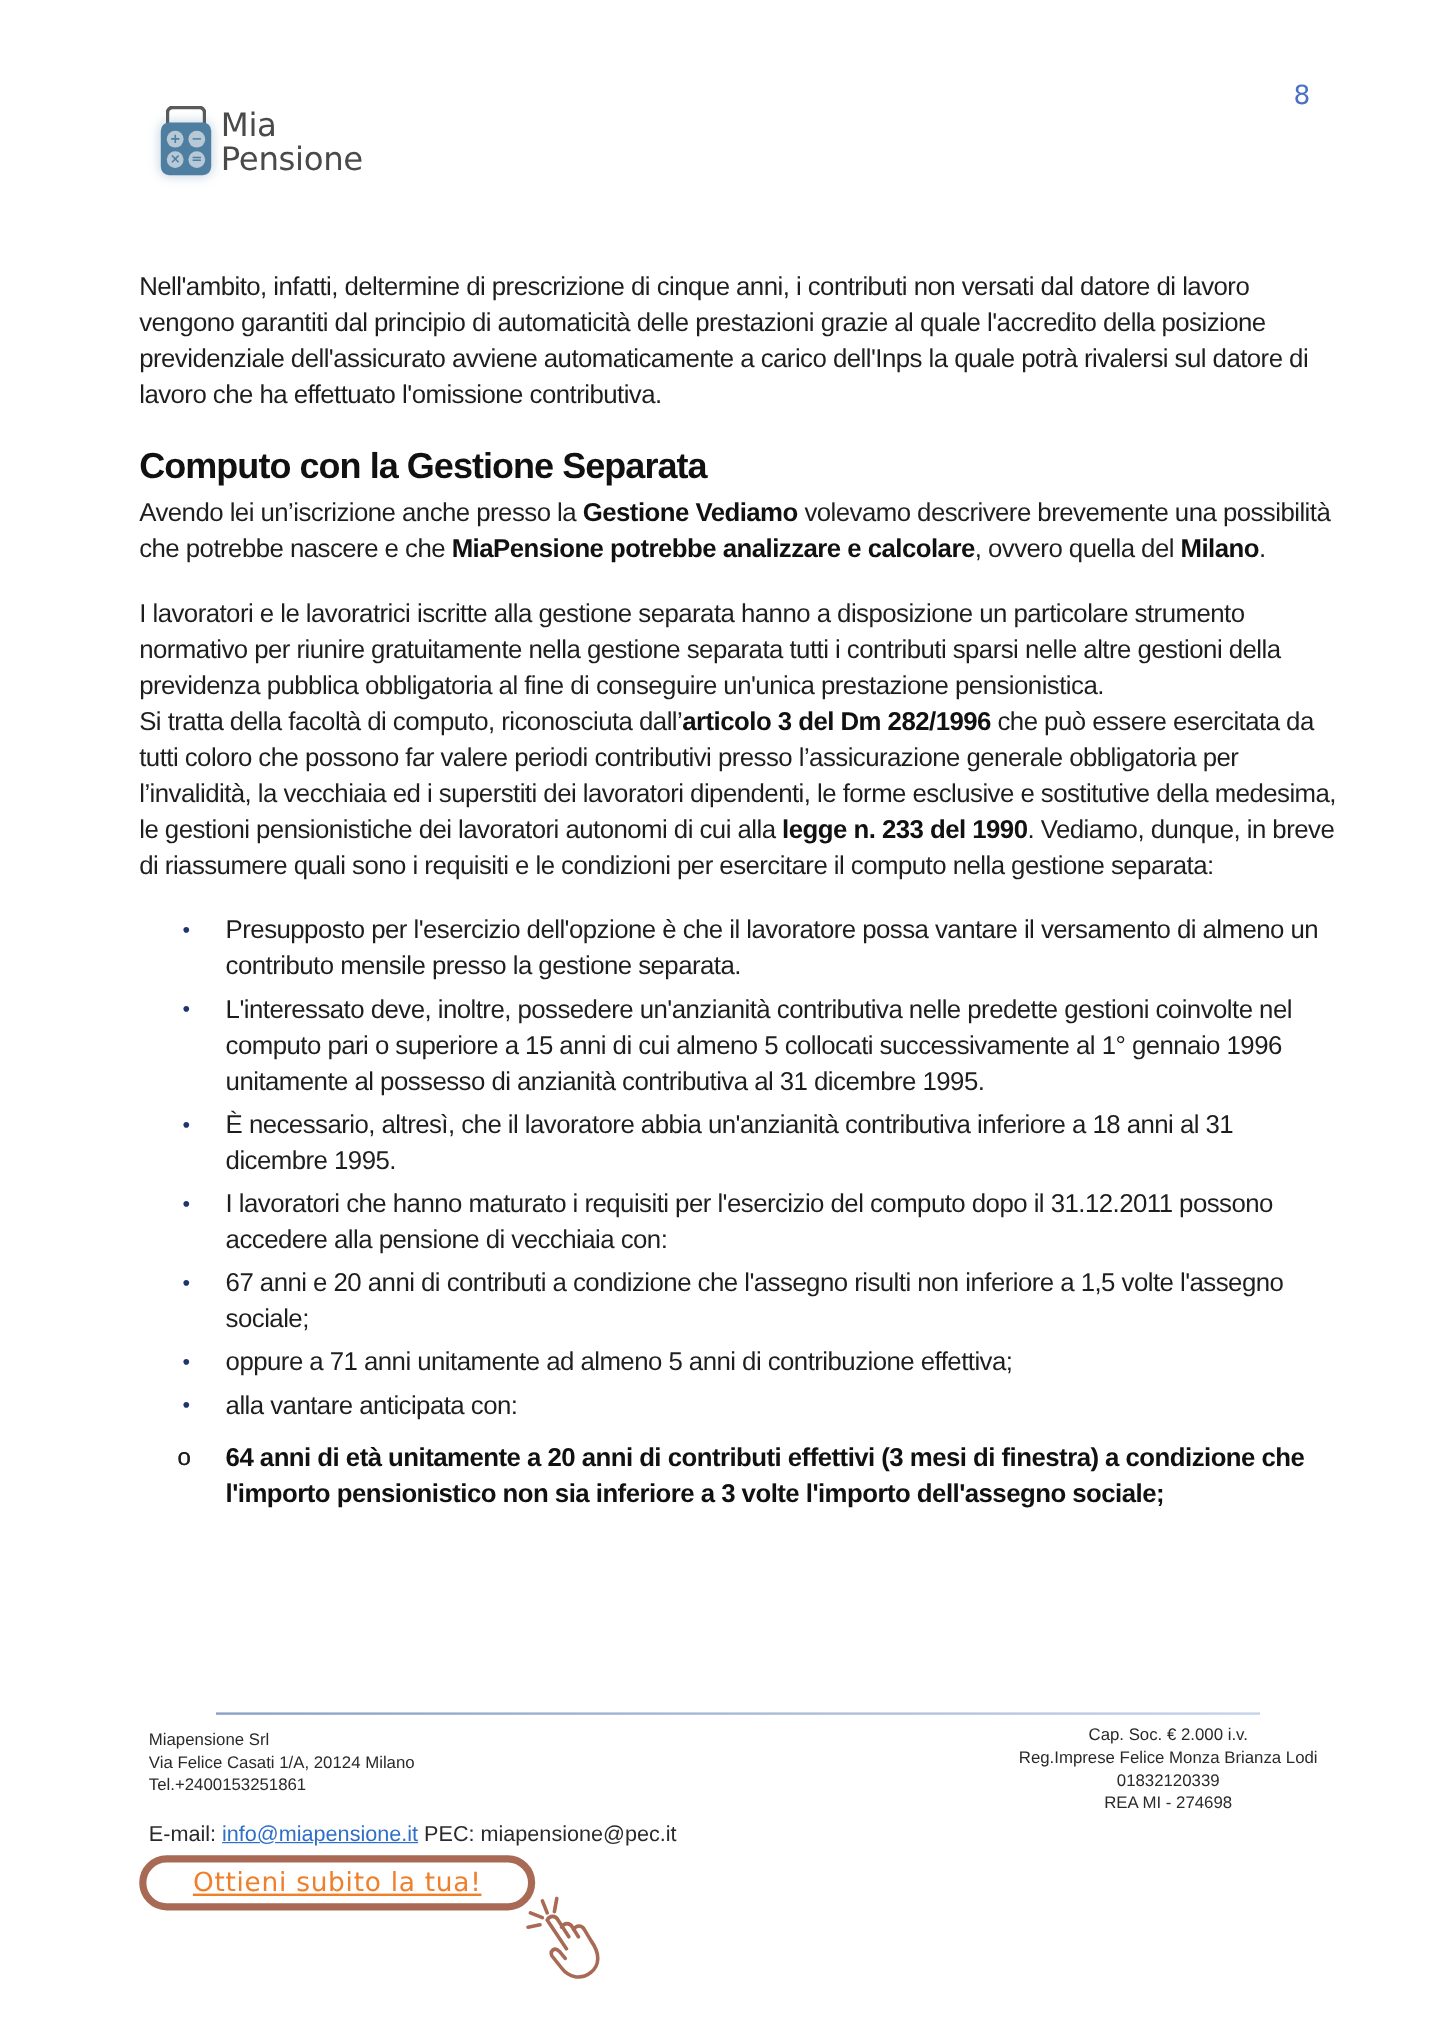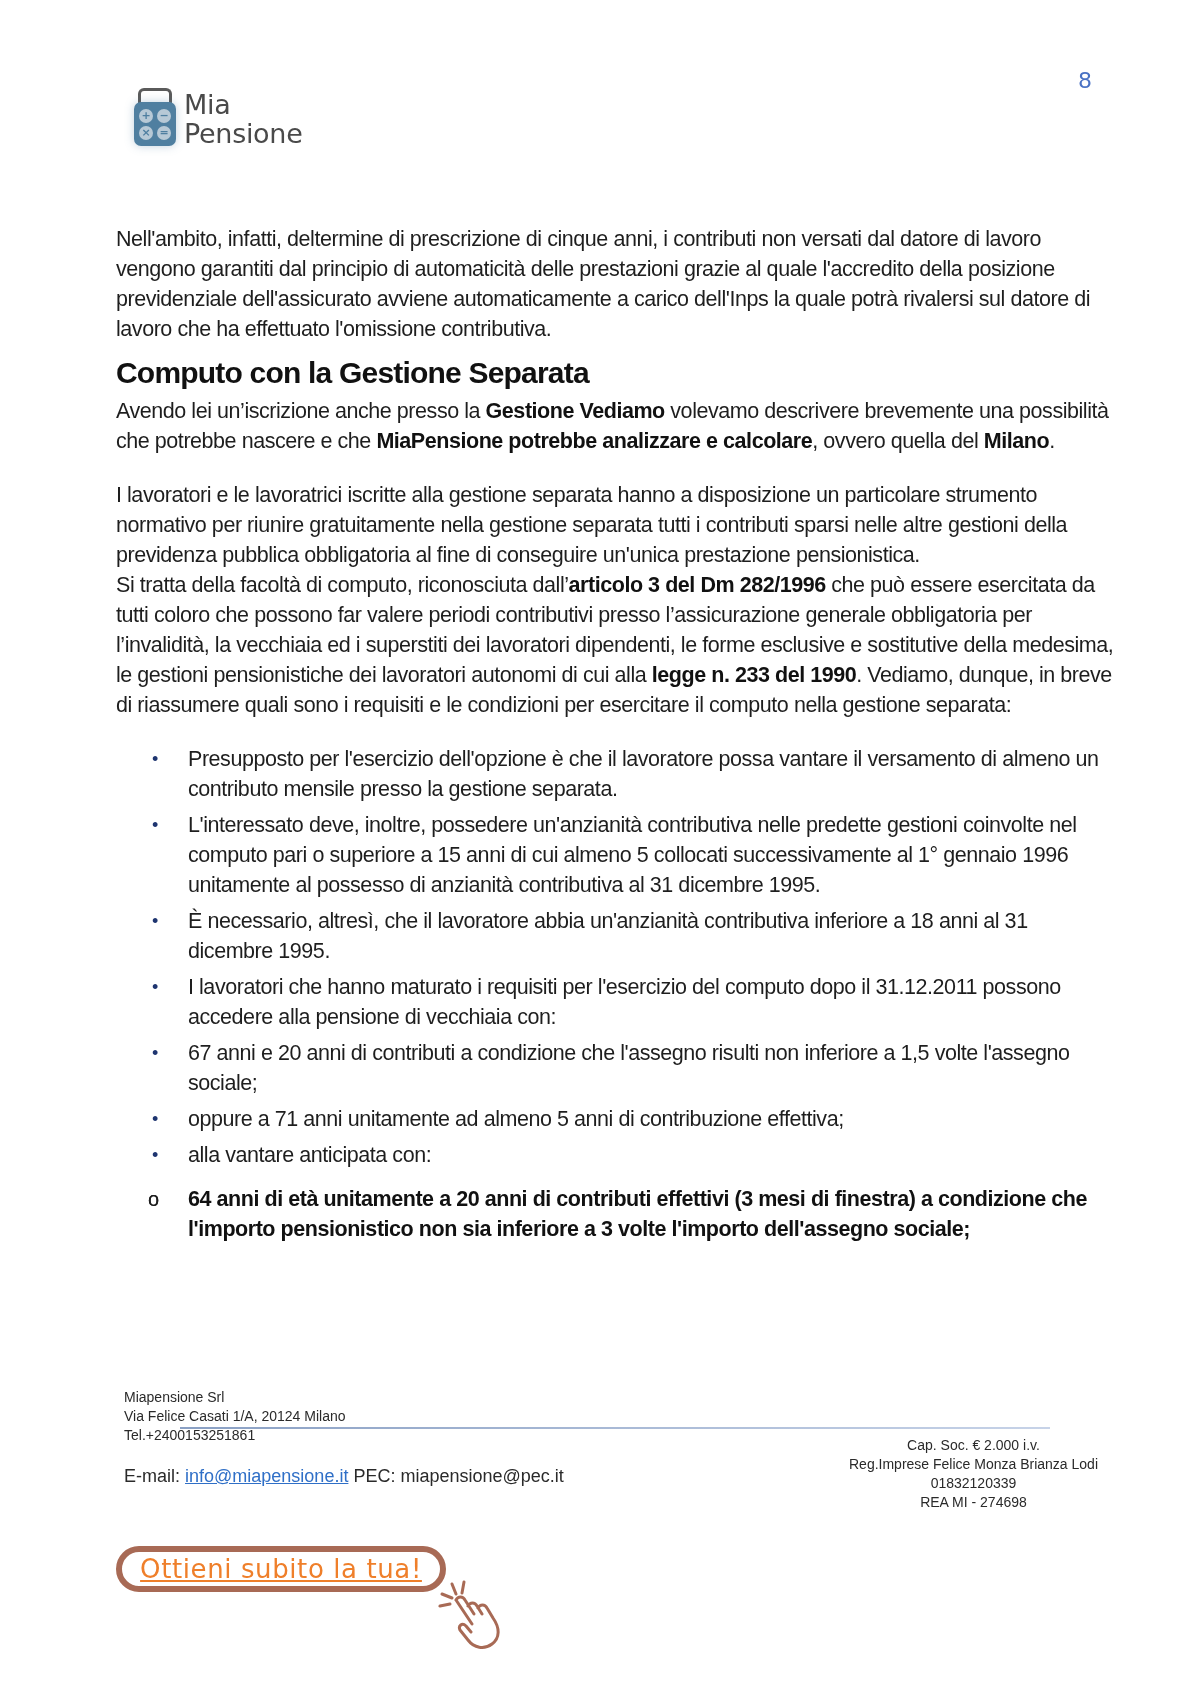--- a/index.html
+++ b/index.html
@@ -11,37 +11,37 @@
   .logo { position: absolute; left: 134px; top: 88px; display: flex; align-items: center; }
   .logo-icon { position: relative; width: 44px; height: 62px; margin-right: 6px; }
   .logo-handle { position: absolute; left: 4px; top: 0; width: 34px; height: 20px; border: 3px solid #5a5a5a; border-bottom: none; border-radius: 6px 6px 0 0; }
   .logo-body { position: absolute; left: 0; top: 14px; width: 42px; height: 44px; background: #4f7fa0; border-radius: 7px; box-shadow: 0 0 10px rgba(79,127,160,0.35); }
   .logo-key { position: absolute; width: 14px; height: 14px; border-radius: 50%; background: #b7c9d6; color: #4f7fa0; font-size: 11px; line-height: 14px; text-align: center; font-weight: bold; font-family: "DejaVu Sans", sans-serif; }
   .logo-text { font-family: "DejaVu Sans", sans-serif; color: #4a4a4a; font-size: 27px; line-height: 29px; font-weight: normal; letter-spacing: -0.3px; }
 
   .content { position: absolute; left: 116px; top: 224px; width: 1000px; font-family: "Liberation Sans Narrow", "Liberation Sans", sans-serif; }
   .para { font-size: 21.5px; line-height: 30px; letter-spacing: -0.45px; color: #1e1e1e; }
   .para b { font-weight: bold; color: #111; }
-  .heading { font-size: 30px; font-weight: bold; margin-top: 12px; margin-bottom: 6px; letter-spacing: -0.8px; color: #111; }
+  .heading { font-size: 30px; font-weight: bold; margin-top: 28px; margin-bottom: 6px; letter-spacing: -0.8px; color: #111; }
 
   .list { margin-top: 24px; padding-left: 36px; }
   .li { position: relative; padding-left: 36px; font-size: 21.5px; line-height: 30px; letter-spacing: -0.45px; margin-bottom: 6px; color: #1e1e1e; }
   .li .bullet { position: absolute; left: 0; top: 0; font-size: 18px; color: #1e3570; }
   .li.sub .bullet { left: -4px; color: #1e1e1e; font-size: 20px; }
   .li.bold { font-weight: bold; color: #111; }
 
   .footer-line { position: absolute; left: 180px; top: 1427px; width: 870px; height: 2px; background: linear-gradient(to right, #8aa0c4, #c7d3e8); }
-  .footer-left { position: absolute; left: 124px; top: 1388px; font-family: "Liberation Sans", sans-serif; color: #2a2a2a; }
+  .footer-left { position: absolute; left: 124px; top: 1440px; font-family: "Liberation Sans", sans-serif; color: #2a2a2a; }
   .footer-left .small { font-size: 14px; line-height: 19px; }
   .footer-left .email-line { font-size: 18px; line-height: 26px; margin-top: 18px; }
   .footer-left a { color: #2f6fc7; text-decoration: underline; }
   .footer-right { position: absolute; right: 102px; top: 1436px; text-align: center; font-size: 14px; line-height: 19px; color: #2a2a2a; }
 
   .cta { position: absolute; left: 116px; top: 1546px; width: 330px; height: 46px; border: 6px solid #a86a55; border-radius: 26px; background: #fff; display: flex; align-items: center; justify-content: center; }
-  .cta span { font-family: "DejaVu Sans", sans-serif; font-size: 26px; color: #ef7f2a; text-decoration: underline; letter-spacing: 0.6px; }
+  .cta span { font-family: "DejaVu Sans", sans-serif; font-size: 22px; color: #ef7f2a; text-decoration: underline; letter-spacing: 0.6px; }
   .hand { position: absolute; left: 438px; top: 1580px; width: 76px; height: 70px; }
 </style>
 </head>
 <body>
 
 <div class="page-number">8</div>
 
 <div class="logo">
   <div class="logo-icon">
     <div class="logo-handle"></div>

